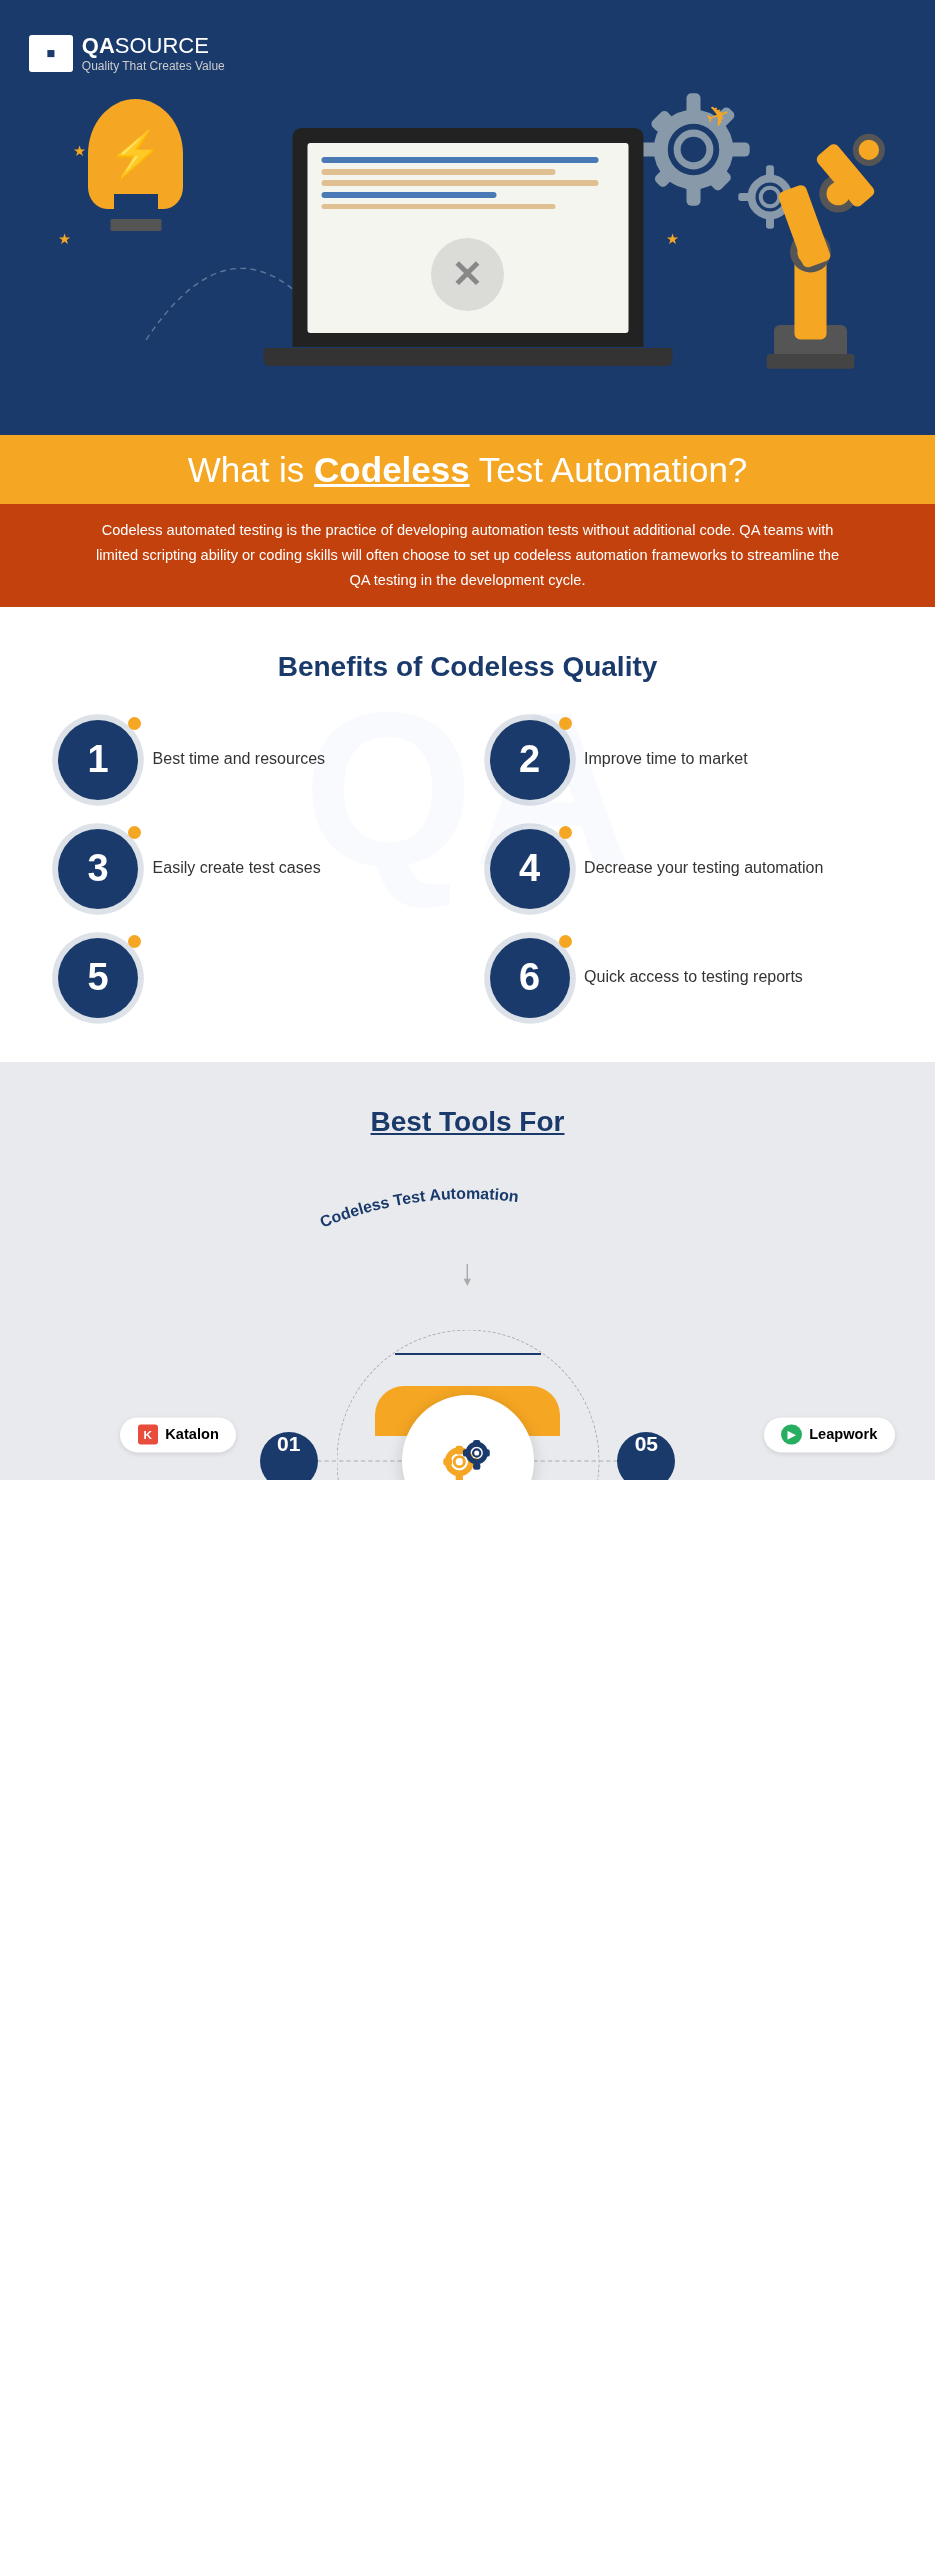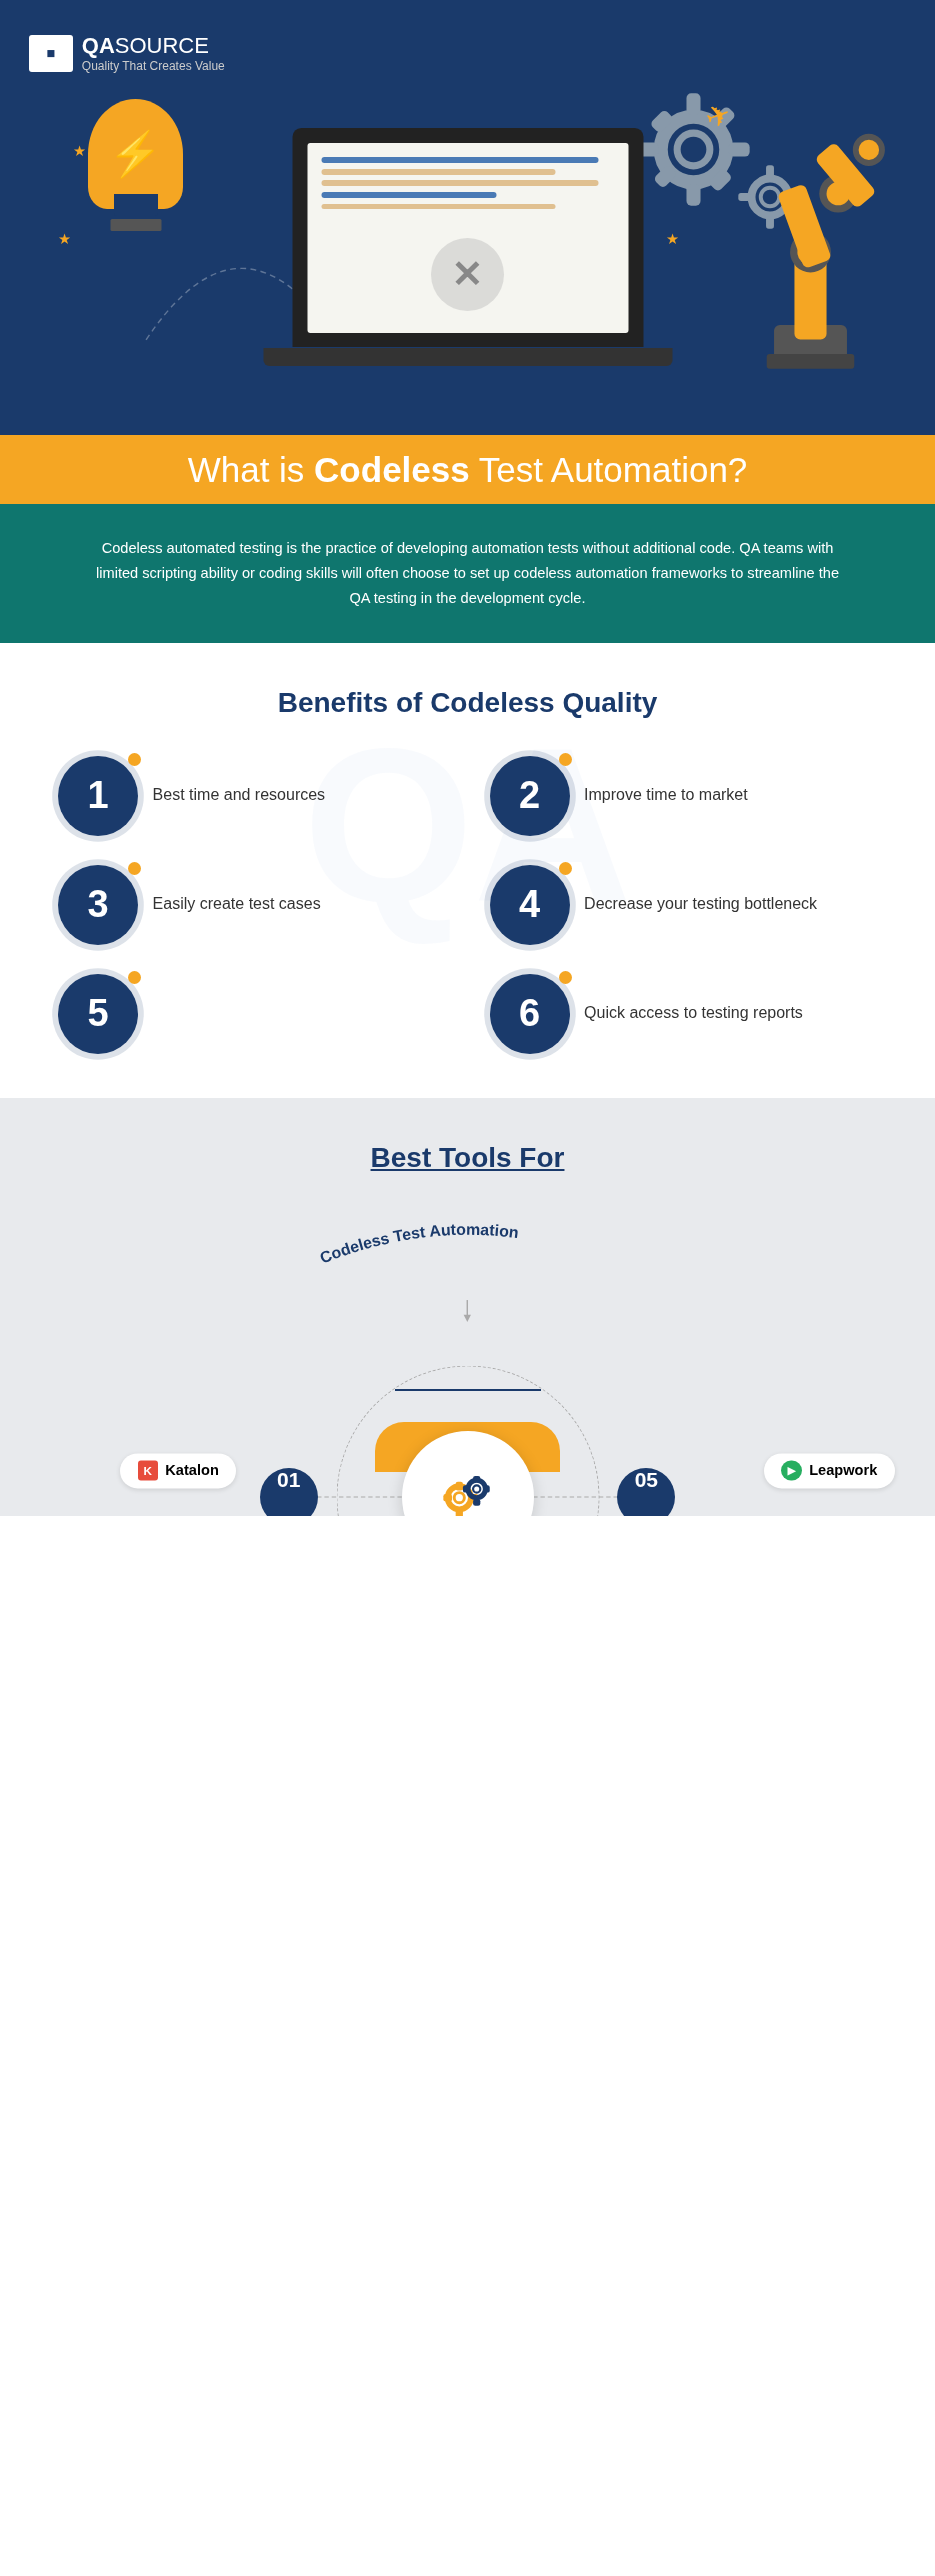--- a/index.html
+++ b/index.html
@@ -212,26 +212,27 @@
       padding: 14.6px;
       text-align: center;
     }
     .title-banner h1 {
       font-size: 35px;
       color: #fff;
       font-weight: 400;
     }
     .title-banner h1 strong {
       font-weight: 900;
+      text-decoration: underline;
     }
 
     
     .description {
-      background: #0f766e;
-      padding: 32px 88px;
+      background: #c2410c;
+      padding: 14px 88px;
       text-align: center;
     }
     .description p {
       color: #fff;
       font-size: 14.6px;
       line-height: 1.7;
     }
 
     
     .benefits {
@@ -568,21 +569,21 @@
       <div class="benefit-circle">
         <span>3</span>
       </div>
       <div class="benefit-text">Easily create test cases</div>
     </div>
 
     <div class="benefit-item">
       <div class="benefit-circle">
         <span>4</span>
       </div>
-      <div class="benefit-text">Decrease your testing bottleneck</div>
+      <div class="benefit-text">Decrease your testing automation</div>
     </div>
 
     <div class="benefit-item">
       <div class="benefit-circle">
         <span>5</span>
       </div>
     </div>
 
     <div class="benefit-item">
       <div class="benefit-circle">

